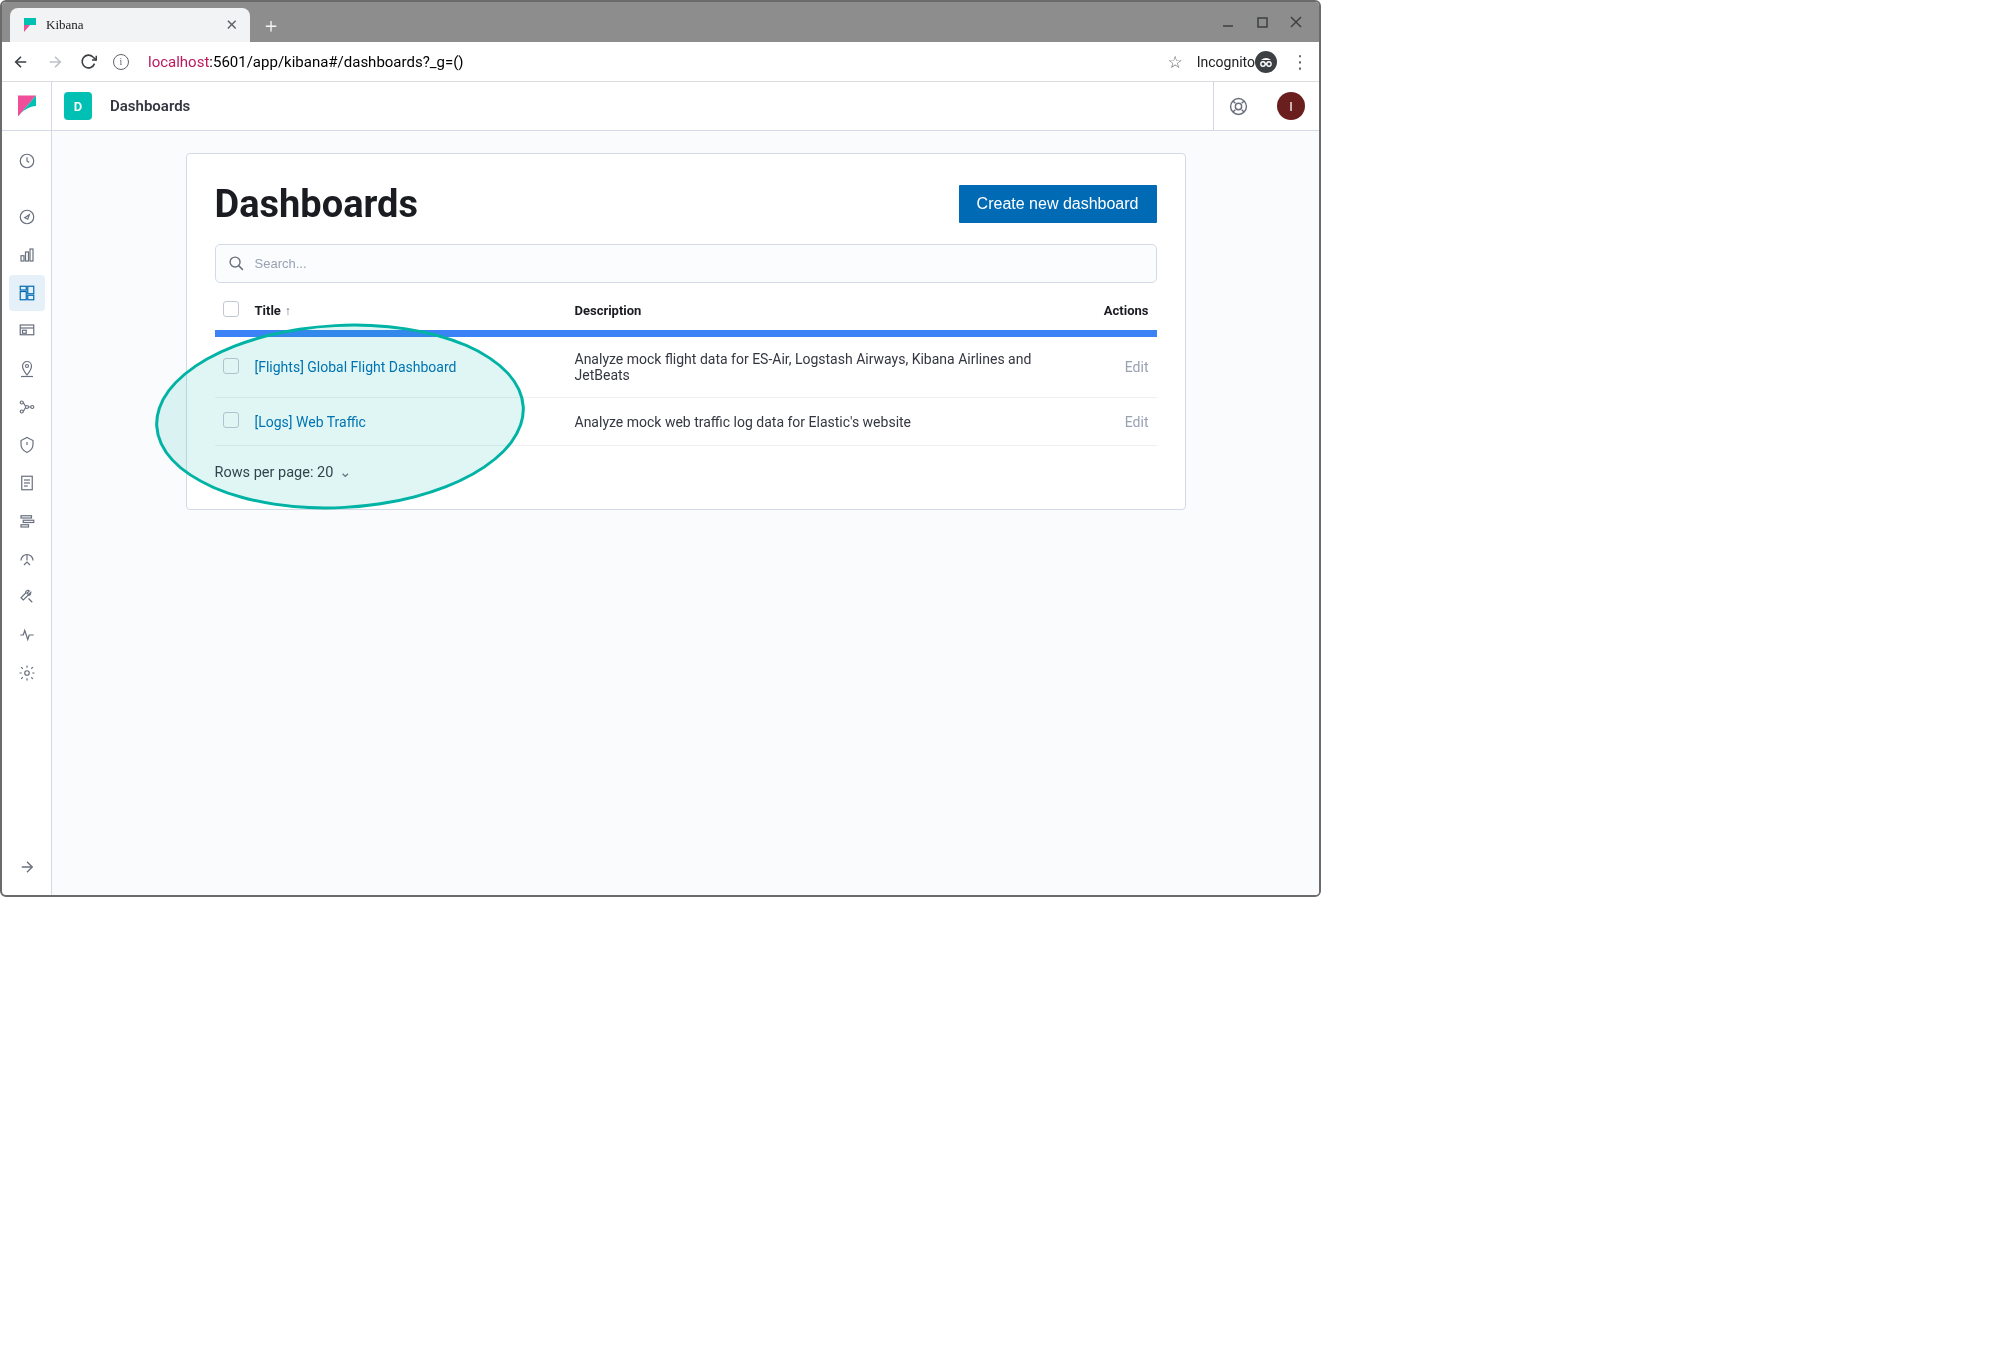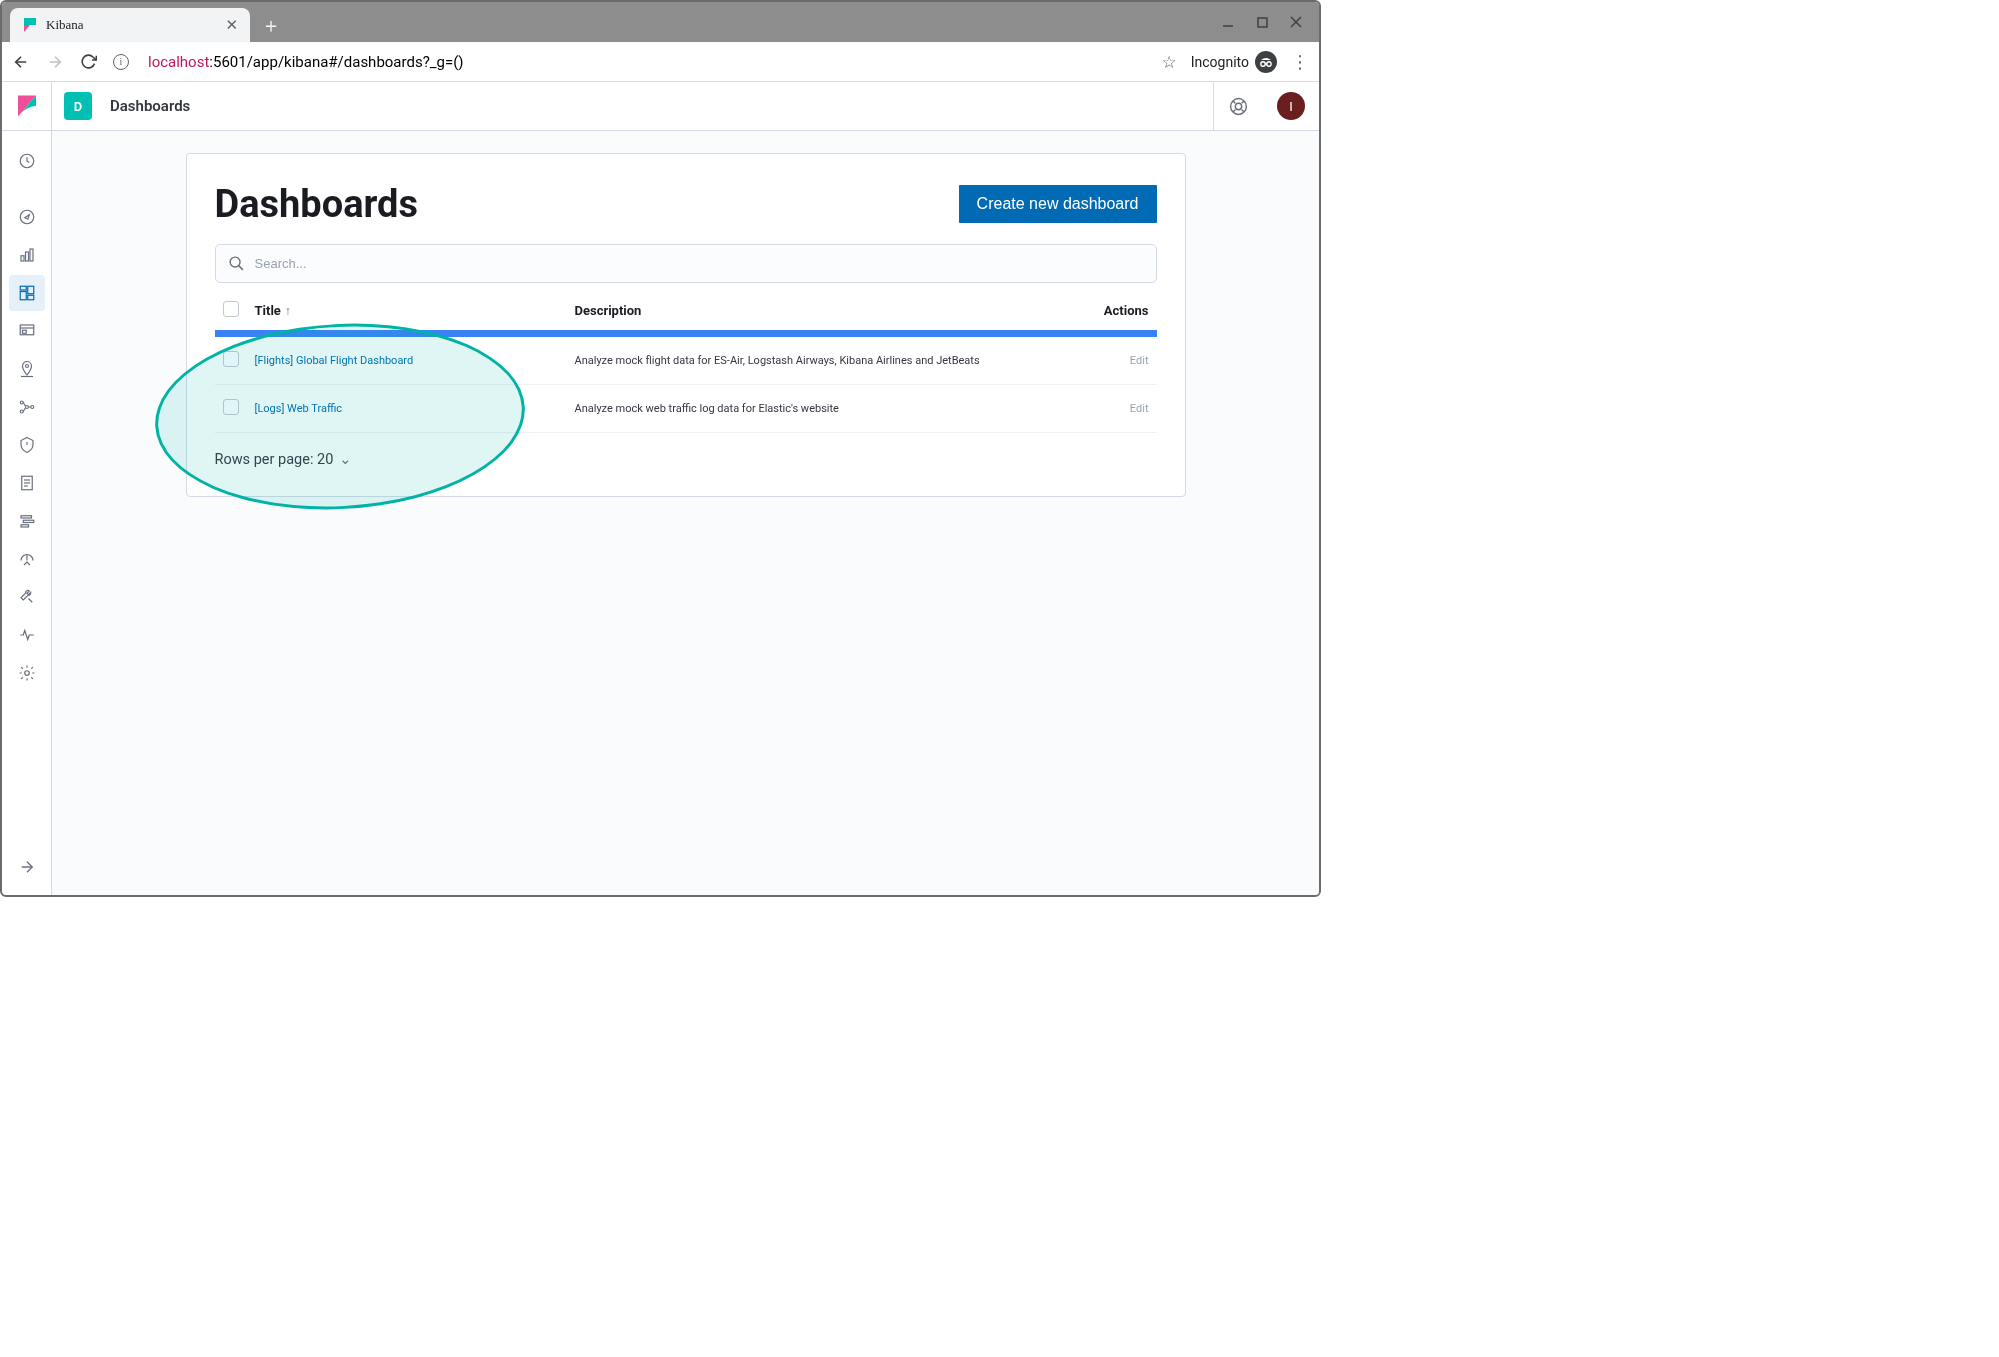--- a/index.html
+++ b/index.html
@@ -18,21 +18,21 @@
 
     .addr-bar { height: 40px; background: #fff; border-bottom: 1px solid #dadce0; display: flex; align-items: center; padding: 0 10px; gap: 16px; }
     .nav-arrow { color: #5f6368; font-size: 18px; cursor: pointer; display: flex; align-items: center; }
     .nav-arrow.disabled { color: #bdc1c6; }
     .url-row { flex: 1; display: flex; align-items: center; gap: 10px; font-size: 15px; color: #5f6368; }
     .url-row .info-circle { width: 16px; height: 16px; border: 1.5px solid #5f6368; border-radius: 50%; display: flex; align-items: center; justify-content: center; font-size: 10px; font-family: serif; }
     .url-text .host { color: #be185d; margin-left: 9px; }
     .url-text .path { color: #000000; }
     .addr-right { display: flex; align-items: center; gap: 14px; }
     .star { color: #5f6368; font-size: 17px; cursor: pointer; }
-    .incog { display: flex; align-items: center; gap: 6px; font-size: 14px; color: #202124; }
+    .incog { display: flex; align-items: center; font-size: 14px; color: #202124; }
     .incog-badge { width: 22px; height: 22px; background: #3c4043; border-radius: 50%; display: flex; align-items: center; justify-content: center; }
     .kebab { color: #5f6368; font-size: 18px; cursor: pointer; }
 
     
     .k-header { height: 49px; border-bottom: 1px solid #d3dae6; display: flex; align-items: center; }
     .k-logo { width: 50px; display: flex; align-items: center; justify-content: center; border-right: 1px solid #d3dae6; height: 100%; }
     .k-app-badge { width: 28px; height: 28px; background: #00bfb3; color: #fff; border-radius: 4px; display: flex; align-items: center; justify-content: center; font-size: 13px; font-weight: 600; margin-left: 12px; }
     .breadcrumb { font-size: 15px; color: #343741; margin-left: 18px; font-weight: 600; }
     .k-header-right { margin-left: auto; display: flex; align-items: center; height: 100%; }
     .news-ic { width: 50px; height: 100%; border-left: 1px solid #d3dae6; display: flex; align-items: center; justify-content: center; color: #69707d; cursor: pointer; }
@@ -53,21 +53,21 @@
     .btn-primary { background: #006bb4; color: #fff; border: none; padding: 10px 18px; font-size: 16px; border-radius: 1px; cursor: pointer; }
 
     .searchbox { display: flex; align-items: center; gap: 10px; background: #fbfcfd; border: 1px solid #d3dae6; border-radius: 5px; padding: 10px 12px; margin-bottom: 4px; }
     .searchbox svg { color: #69707d; flex-shrink: 0; }
     .searchbox input { border: none; outline: none; background: transparent; font-size: 13px; flex: 1; color: #4c1d95; }
     .searchbox input::placeholder { color: #98a2b3; }
 
     table.dash-table { width: 100%; border-collapse: collapse; }
     table.dash-table th { text-align: left; font-size: 13px; font-weight: 700; color: #1a1c21; padding: 14px 8px 10px; border-bottom: 7px solid #3b82f6; }
     table.dash-table th:last-child { text-align: right; }
-    table.dash-table td { padding: 14px 8px; border-bottom: 1px solid #eef0f4; font-size: 11px; color: #343741; vertical-align: middle; }
+    table.dash-table td { padding: 14px 8px; border-bottom: 1px solid #eef0f4; font-size: 14px; color: #343741; vertical-align: middle; }
     table.dash-table td:first-child, table.dash-table th:first-child { width: 32px; }
     table.dash-table .title-col { width: 320px; }
     .title-link { color: #006bb4; cursor: pointer; }
     .sort-arrow { color: #69707d; margin-left: 4px; font-size: 12px; }
     .chk { width: 16px; height: 16px; border: 1px solid #c2c8d3; border-radius: 3px; display: inline-block; cursor: pointer; background: #fff; }
     .edit-link { color: #98a2b3; float: right; cursor: pointer; }
     .rpp { margin-top: 18px; font-size: 14.5px; color: #343741; display: flex; align-items: center; gap: 6px; cursor: pointer; }
     .rpp .chev { color: #69707d; }
 
     

